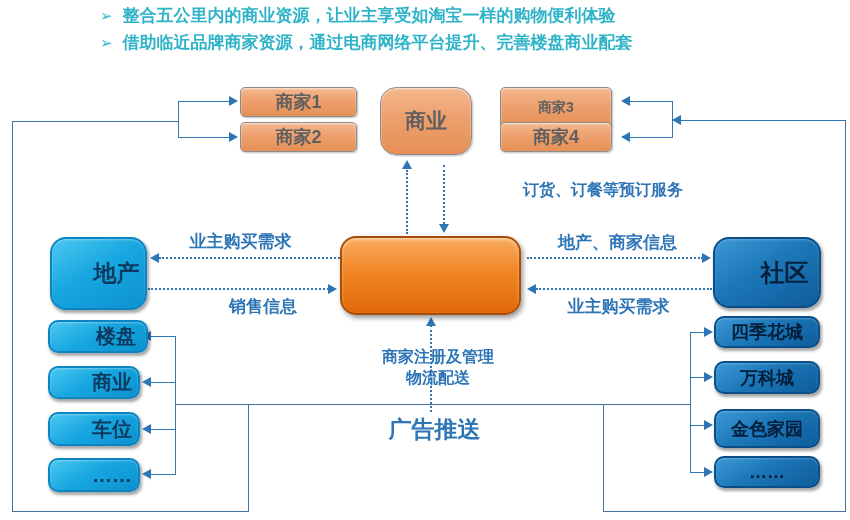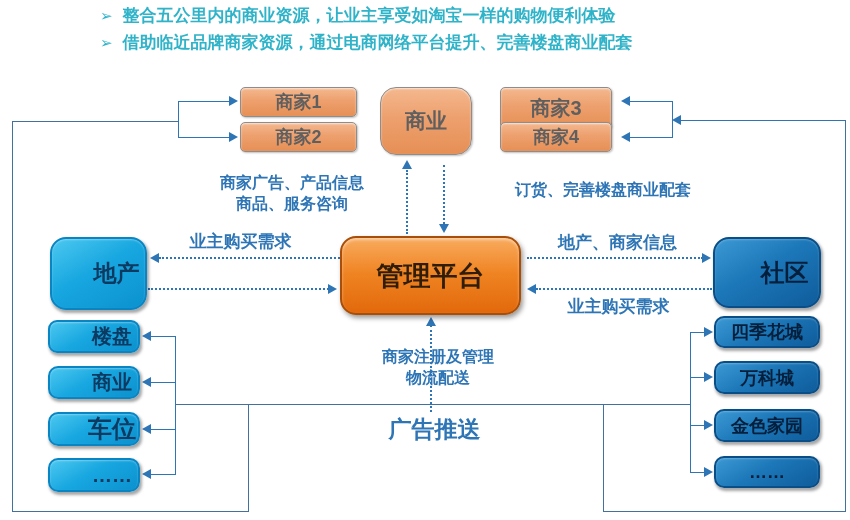--- a/index.html
+++ b/index.html
@@ -119,72 +119,68 @@
 
   <div class="box orange" style="left:240px;top:87px;width:117px;height:30px;font-size:18px;">
       <span>商家1</span>
     </div>
   <div class="box orange" style="left:240px;top:122px;width:117px;height:30px;font-size:18px;">
       <span>商家2</span>
     </div>
   <div class="box orange biground" style="left:380px;top:87px;width:92px;height:68px;font-size:21px;">
       <span>商业</span>
     </div>
-  <div class="box orange" style="left:500px;top:87px;width:112px;height:42px;font-size:20px;">
+  <div class="box orange" style="left:500px;top:87px;width:112px;height:42px;font-size:14px;">
       <span>商家3</span>
     </div>
   <div class="box orange" style="left:500px;top:122px;width:112px;height:30px;font-size:18px;">
       <span>商家4</span>
     </div>
 
   <div class="box platform" style="left:340px;top:236px;width:181px;height:79px;">
     <div>
-      <div>管理平台</div>
     </div>
   </div>
 
   <div class="box cyan biground" style="left:50px;top:237px;width:97px;height:73px;font-size:23px;">
       <span>地产</span>
     </div>
-  <div class="box cyan" style="left:48px;top:320px;width:92px;height:33px;font-size:20px;border-radius:9px;">
+  <div class="box cyan" style="left:48px;top:320px;width:100px;height:33px;font-size:20px;">
       <span>楼盘</span>
     </div>
   <div class="box cyan" style="left:48px;top:366px;width:92px;height:33px;font-size:20px;">
       <span>商业</span>
     </div>
-  <div class="box cyan" style="left:48px;top:412px;width:92px;height:34px;font-size:24px;">
+  <div class="box cyan" style="left:48px;top:412px;width:92px;height:34px;font-size:20px;">
       <span>车位</span>
     </div>
   <div class="box cyan" style="left:48px;top:458px;width:92px;height:34px;font-size:20px;">
       <span>……</span>
     </div>
 
   <div class="box blue biground" style="left:713px;top:237px;width:108px;height:71px;font-size:24px;padding-left:35px;">
       <span>社区</span>
     </div>
   <div class="box blue" style="left:714px;top:316px;width:106px;height:32px;font-size:18px;">
       <span>四季花城</span>
     </div>
   <div class="box blue" style="left:714px;top:361px;width:106px;height:33px;font-size:18px;">
       <span>万科城</span>
     </div>
-  <div class="box blue" style="left:714px;top:409px;width:106px;height:33px;font-size:18px;">
+  <div class="box blue" style="left:714px;top:409px;width:106px;height:39px;font-size:18px;">
       <span>金色家园</span>
     </div>
   <div class="box blue" style="left:714px;top:456px;width:106px;height:32px;font-size:18px;">
       <span>……</span>
     </div>
 
-  <div class="lbl" style="left:192px;top:172px;width:200px;font-size:16px;line-height:21px;">
-    <div>商家广告、产品信息</div>
-    <div>商品、服务咨询</div>
-  </div>
-  <div class="lbl" style="left:498px;top:180px;width:210px;font-size:16px;"><span>订货、完善楼盘商业配套</span></div>
+  <div class="lbl" style="left:498px;top:180px;width:210px;font-size:16px;"><span>订货、订餐等预订服务</span></div>
 
   <div class="lbl" style="left:178px;top:230px;width:125px;font-size:17px;"><span>业主购买需求</span></div>
+  <div class="lbl" style="left:208px;top:295px;width:110px;font-size:17px;"><span>销售信息</span></div>
 
   <div class="lbl" style="left:545px;top:231px;width:145px;font-size:17px;text-align:center;"><span>地产、商家信息</span></div>
   <div class="lbl" style="left:556px;top:295px;width:125px;font-size:17px;"><span>业主购买需求</span></div>
 
   <div class="lbl" style="left:358px;top:346px;width:160px;font-size:16px;line-height:21px;">
     <div>商家注册及管理</div>
     <div>物流配送</div>
   </div>
   <div class="lbl" style="left:352px;top:414px;width:165px;font-size:23px;"><span>广告推送</span></div>
 

